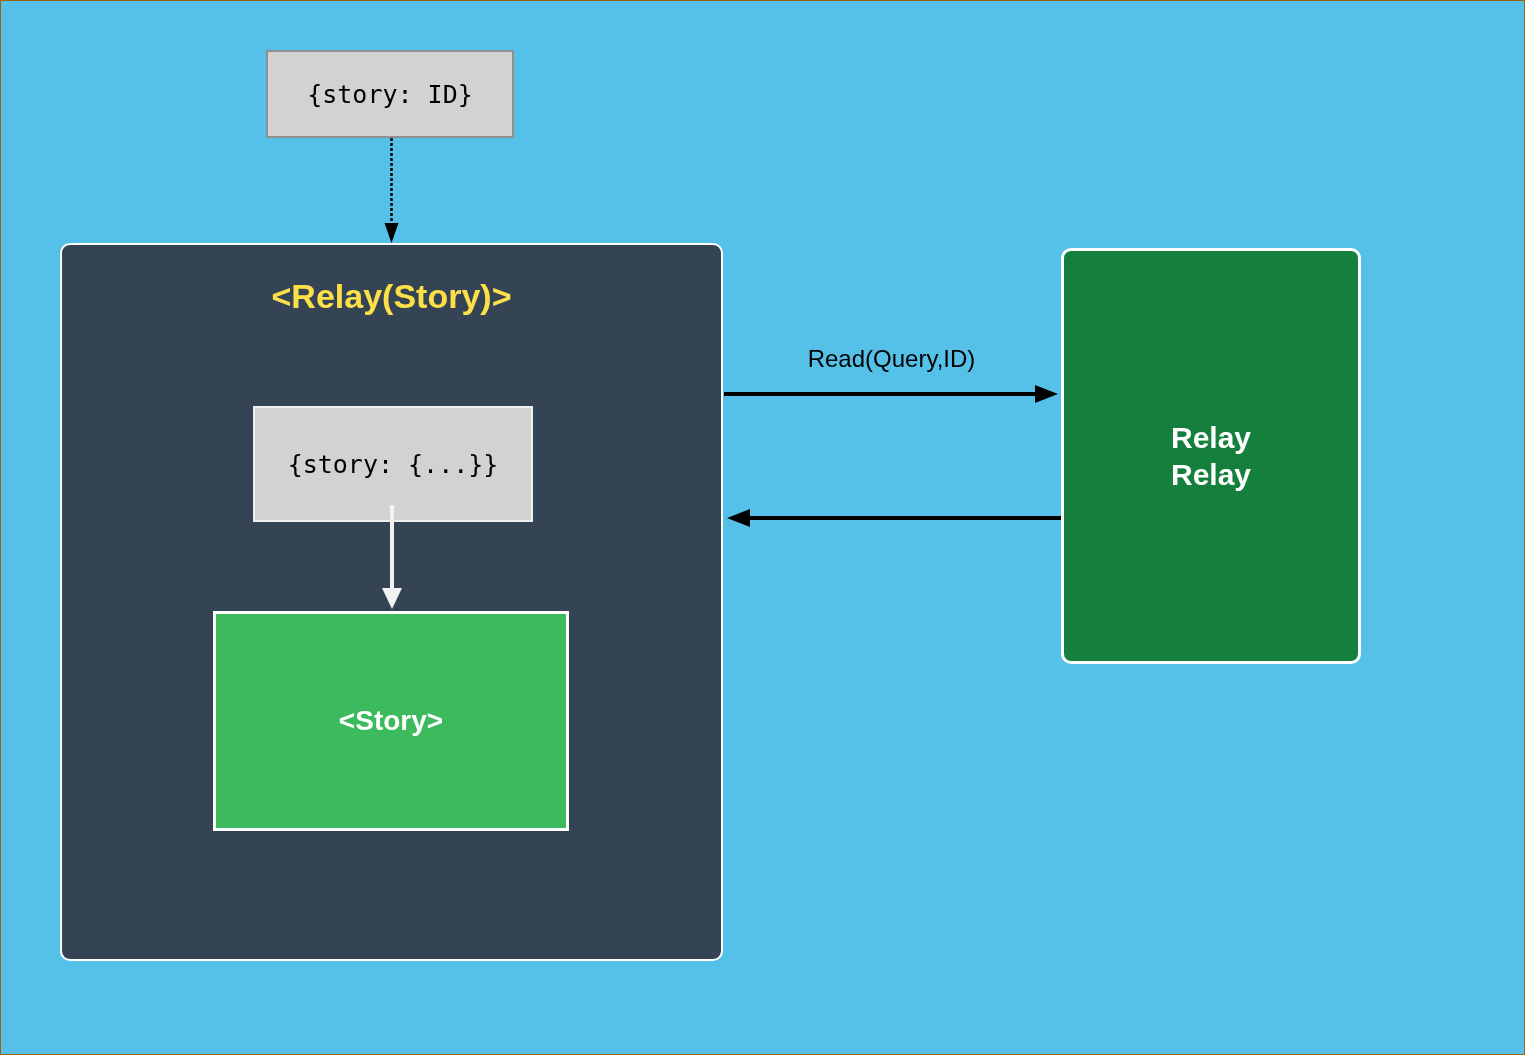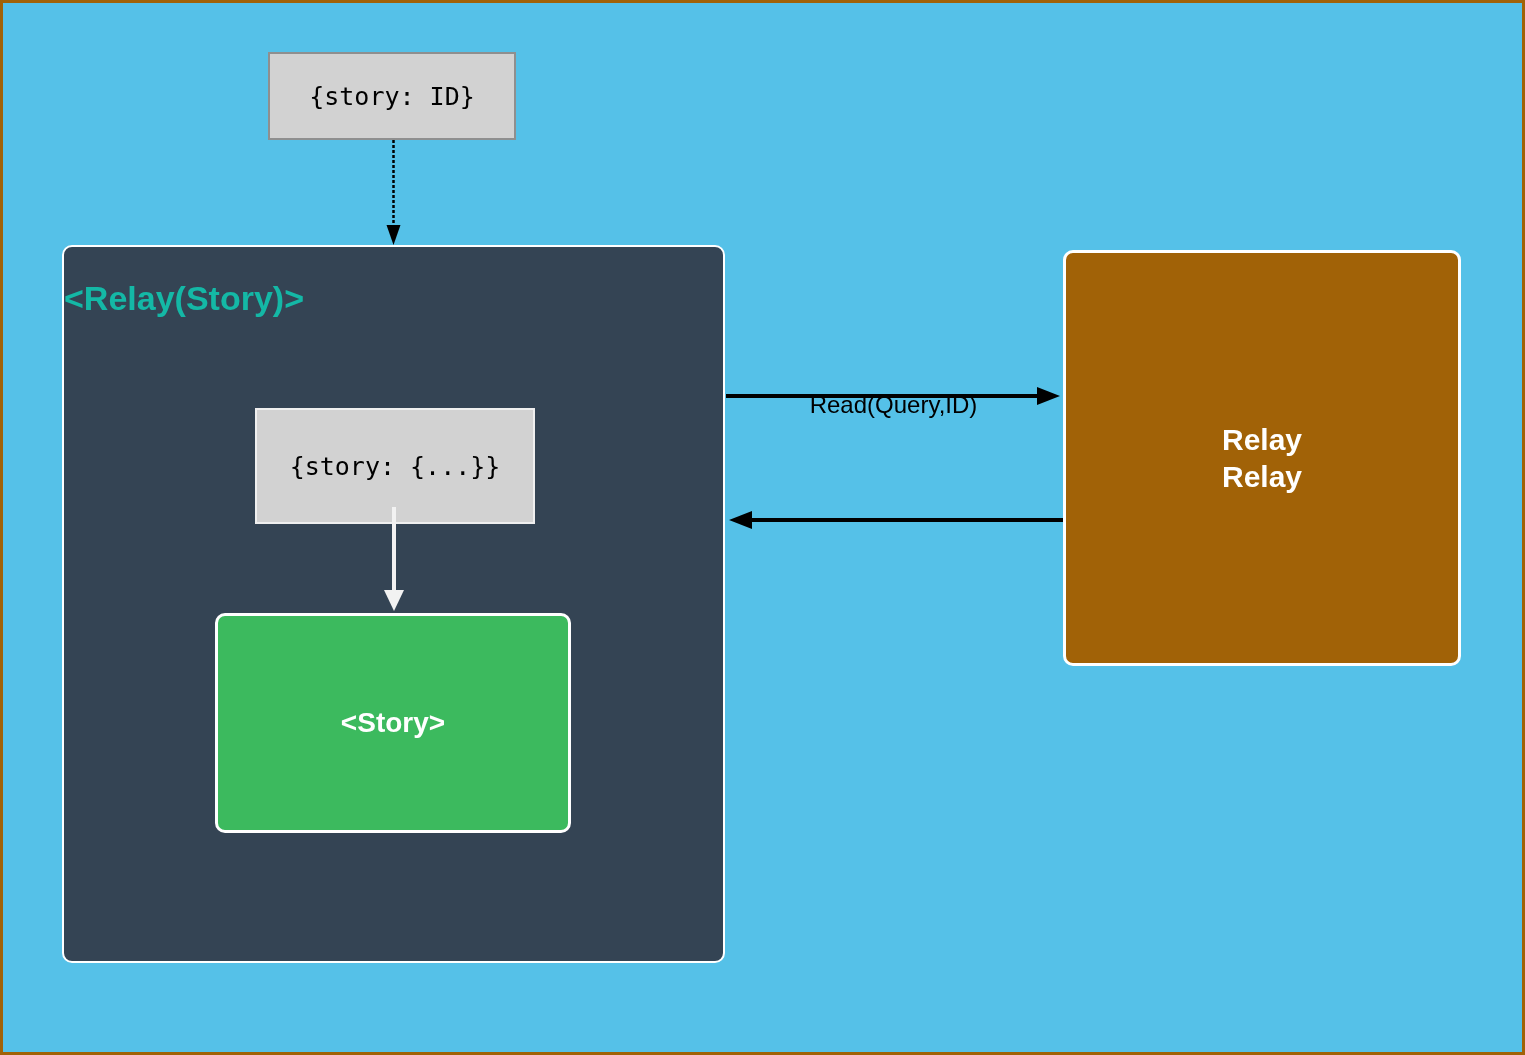--- a/index.html
+++ b/index.html
@@ -7,21 +7,21 @@
     padding: 0;
     background: #9db3c8;
     font-family: "Liberation Sans", sans-serif;
   }
   .stage {
     position: relative;
     width: 1525px;
     height: 1055px;
     box-sizing: border-box;
     background: #55c1e8;
-    border: 3px solid #a16207;
+    border: 1px solid #a16207;
     overflow: hidden;
     padding-left: 11px;
   }
   .mono {
     font-family: "DejaVu Sans Mono", "Liberation Mono", monospace;
     font-size: 25px;
     color: #000;
     letter-spacing: 0px;
   }
   .gray-box {
@@ -48,57 +48,57 @@
     height: 718px;
     background: #344454;
     border: 2px solid #ffffff;
     border-radius: 10px;
   }
   .relay-title {
     position: absolute;
     left: 0;
     top: 32px;
     width: 100%;
-    text-align: left;
-    color: #14b8a6;
+    text-align: center;
+    color: #fde047;
     font-weight: bold;
     font-size: 34px;
   }
   .props-box {
     left: 191px;
     top: 161px;
     width: 280px;
     height: 116px;
     border: 2px solid #efefef;
   }
   .story-box {
     position: absolute;
     box-sizing: border-box;
     left: 151px;
     top: 366px;
     width: 356px;
     height: 220px;
     background: #3cba5e;
     border: 3px solid #ffffff;
-    border-radius: 10px;
+    border-radius: 0;
     display: flex;
     align-items: center;
     justify-content: center;
     color: #ffffff;
     font-weight: bold;
     font-size: 28px;
   }
   .store-box {
     position: absolute;
     box-sizing: border-box;
     left: 1060px;
     top: 247px;
-    width: 398px;
+    width: 300px;
     height: 416px;
-    background: #a16207;
+    background: #15803d;
     border: 3px solid #ffffff;
     border-radius: 10px;
     display: flex;
     align-items: center;
     justify-content: center;
   }
   .store-label {
     color: #ffffff;
     font-weight: bold;
     font-size: 30px;
@@ -109,21 +109,20 @@
   .arrow-label {
     position: absolute;
     color: #000;
     font-size: 24px;
     text-align: center;
   }
   .read-label {
     left: 723px;
     top: 344px;
     width: 335px;
-    margin-top: 44px;
   }
   .results-label {
     left: 723px;
     top: 472px;
     width: 340px;
   }
   .arrows-layer {
     position: absolute;
     left: 0;
     top: 0;

